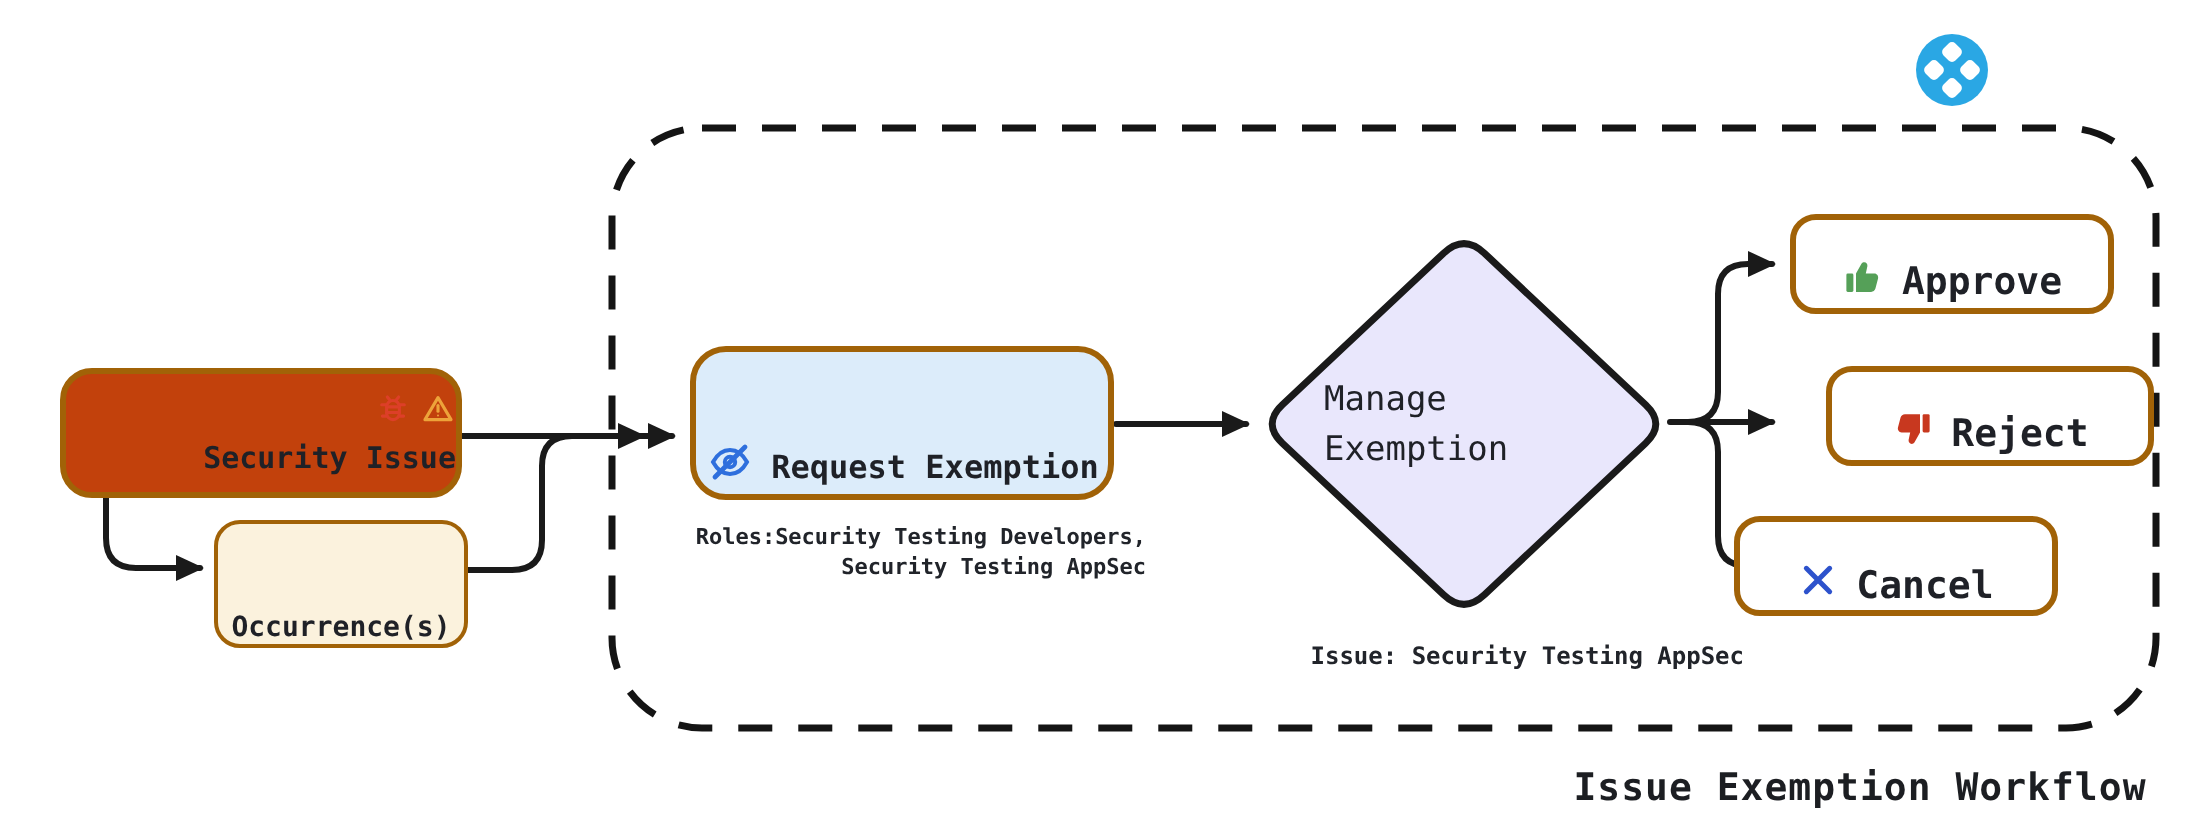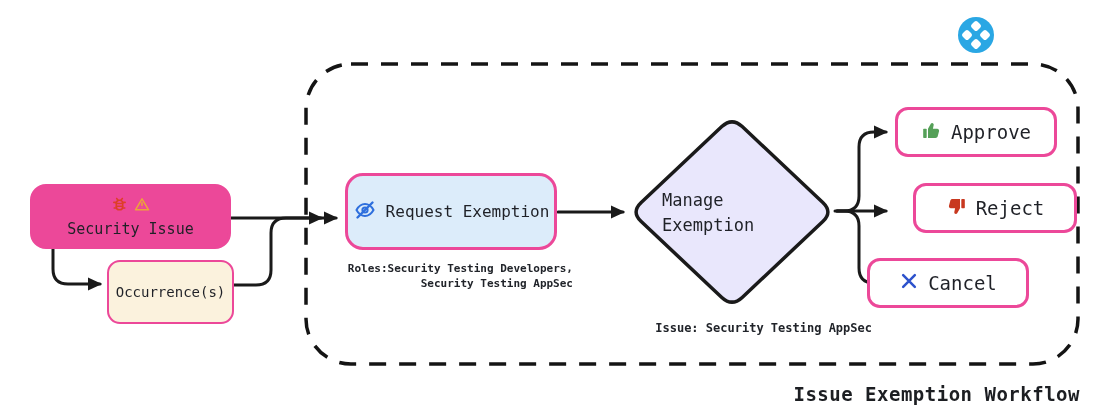--- a/index.html
+++ b/index.html
@@ -4,27 +4,27 @@
 <style>
   html,body{margin:0;padding:0;background:#ffffff;}
   .canvas{
     position:relative;width:1103px;height:418px;background:#ffffff;
     font-family:"DejaVu Sans Mono","Liberation Mono",monospace;
     color:#1f2127;overflow:hidden;
   }
   .layer{position:absolute;left:0;top:0;}
   .node{
     position:absolute;box-sizing:border-box;background:#fff;
-    border:3px solid #ec4899;display:flex;align-items:center;justify-content:center;
-    font-weight:normal;
+    border:3px solid #a16207;display:flex;align-items:flex-end;justify-content:center;
+    font-weight:bold;
   }
   .node .row{display:flex;align-items:center;gap:9px;}
   .security-issue{
     left:30px;top:184px;width:201px;height:65px;border-radius:16px;
-    background:#ec4899;flex-direction:column;gap:3px;font-size:15px;
+    background:#c2410c;flex-direction:column;gap:3px;font-size:15px;
   }
   .security-issue .icons{display:flex;align-items:center;gap:5px;}
   .occurrence{
     left:107px;top:260px;width:127px;height:64px;border-radius:13px;
     background:#fbf2dd;border-width:2.5px;font-size:14px;
   }
   .request-exemption{
     left:345px;top:173px;width:212px;height:77px;border-radius:18px;
     background:#dcecfa;font-size:16px;
   }
@@ -38,21 +38,21 @@
     position:absolute;font-size:11px;font-weight:bold;text-align:right;
     white-space:pre-line;line-height:1.35;color:#21242a;
   }
   .roles-note{left:333px;top:262px;width:240px;}
   .role-note{left:612px;top:320px;width:260px;font-size:12px;}
   .diamond-label{
     position:absolute;left:662px;top:188px;width:140px;
     font-size:17px;font-weight:normal;white-space:pre-line;line-height:1.45;
   }
   .caption{
-    position:absolute;left:780px;top:383px;width:300px;text-align:right;
+    position:absolute;left:780px;top:383px;width:300px;text-align:center;
     font-size:19px;font-weight:bold;color:#1c1e22;letter-spacing:0.5px;
   }
   .logo{
     position:absolute;left:957px;top:16px;display:flex;align-items:center;gap:2px;
   }
   .logo-text{
     font-family:"Liberation Sans","DejaVu Sans",sans-serif;
     font-size:26px;font-weight:700;color:#191b1e;letter-spacing:-0.8px;
   }
   .icon{display:inline-block;flex:0 0 auto;}

